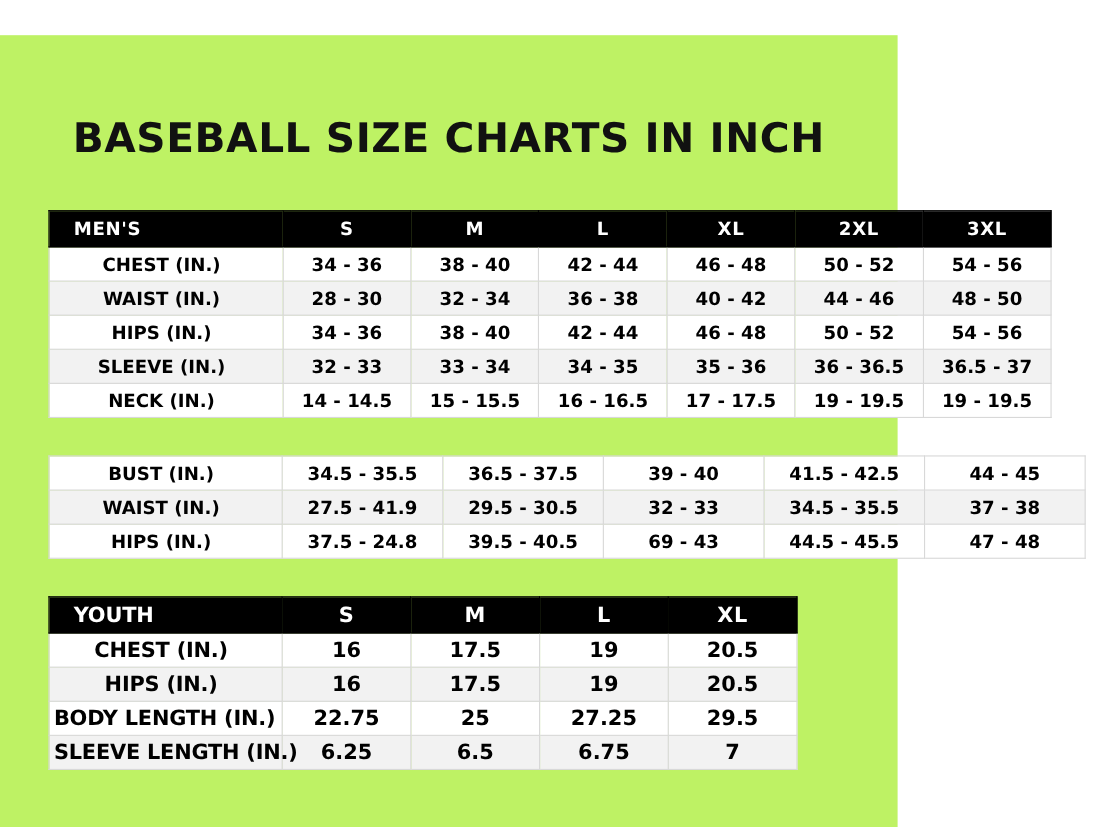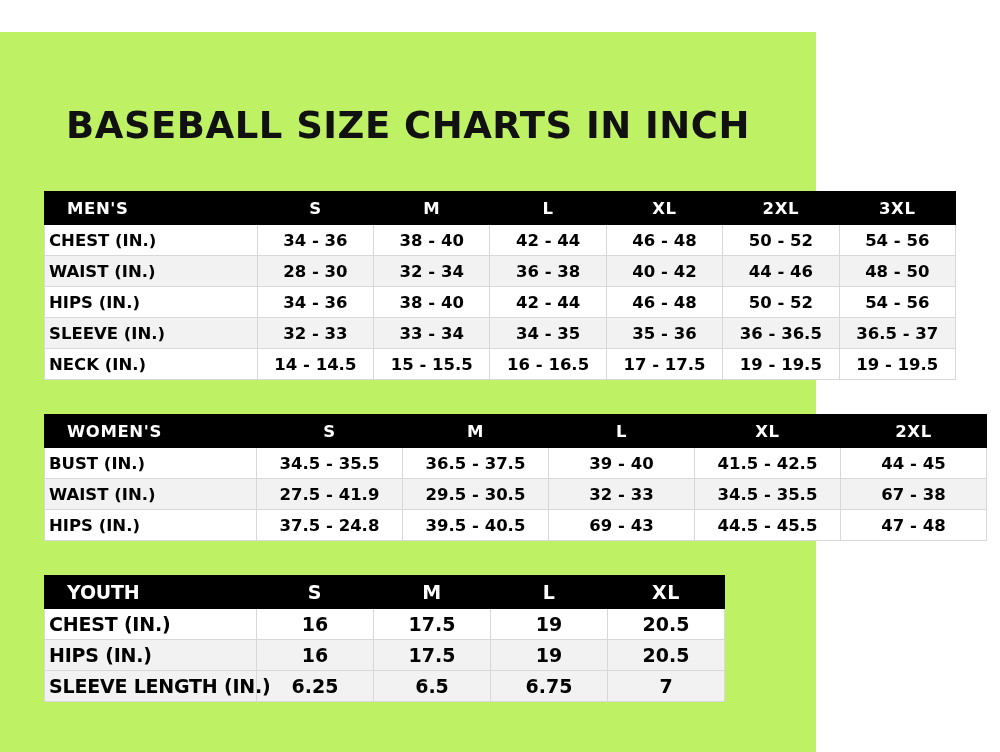--- a/index.html
+++ b/index.html
@@ -60,21 +60,21 @@
     letter-spacing: 0.6px;
   }
   table.size-chart tr.header-row td.row-label {
     text-align: left;
     padding-left: 22px;
   }
   table.size-chart tr.alt td {
     background: #f2f2f2;
   }
   table.size-chart td.row-label {
-    text-align: left;
+    text-align: center;
     padding-right: 12px;
     font-weight: bold;
   }
   
   #table-mens { width: 912px; }
   #table-mens col.label-col { width: 212px; }
   #table-mens col.val-col { width: 116px; }
 
   #table-womens { width: 796px; }
   #table-womens col.label-col { width: 212px; }
@@ -167,43 +167,35 @@
     <table class="size-chart" id="table-womens">
       <colgroup>
         <col class="label-col">
         <col class="val-col">
           <col class="val-col">
           <col class="val-col">
         <col class="val-col">
           <col class="val-col">
       </colgroup>
       <tbody>
-        <tr class="header-row">
-          <td class="row-label">WOMEN'S</td>
-          <td>S</td>
-          <td>M</td>
-          <td>L</td>
-          <td>XL</td>
-          <td>2XL</td>
-        </tr>
         <tr>
           <td class="row-label">BUST (IN.)</td>
           <td>34.5 - 35.5</td>
           <td>36.5 - 37.5</td>
           <td>39 - 40</td>
           <td>41.5 - 42.5</td>
           <td>44 - 45</td>
         </tr>
         <tr class="alt">
           <td class="row-label">WAIST (IN.)</td>
           <td>27.5 - 41.9</td>
           <td>29.5 - 30.5</td>
           <td>32 - 33</td>
           <td>34.5 - 35.5</td>
-          <td>67 - 38</td>
+          <td>37 - 38</td>
         </tr>
         <tr>
           <td class="row-label">HIPS (IN.)</td>
           <td>37.5 - 24.8</td>
           <td>39.5 - 40.5</td>
           <td>69 - 43</td>
           <td>44.5 - 45.5</td>
           <td>47 - 48</td>
         </tr>
       </tbody>
@@ -232,20 +224,27 @@
           <td>19</td>
           <td>20.5</td>
         </tr>
         <tr class="alt">
           <td class="row-label">HIPS (IN.)</td>
           <td>16</td>
           <td>17.5</td>
           <td>19</td>
           <td>20.5</td>
         </tr>
+        <tr>
+          <td class="row-label">BODY LENGTH (IN.)</td>
+          <td>22.75</td>
+          <td>25</td>
+          <td>27.25</td>
+          <td>29.5</td>
+        </tr>
         <tr class="alt">
           <td class="row-label">SLEEVE LENGTH (IN.)</td>
           <td>6.25</td>
           <td>6.5</td>
           <td>6.75</td>
           <td>7</td>
         </tr>
       </tbody>
     </table>
 

